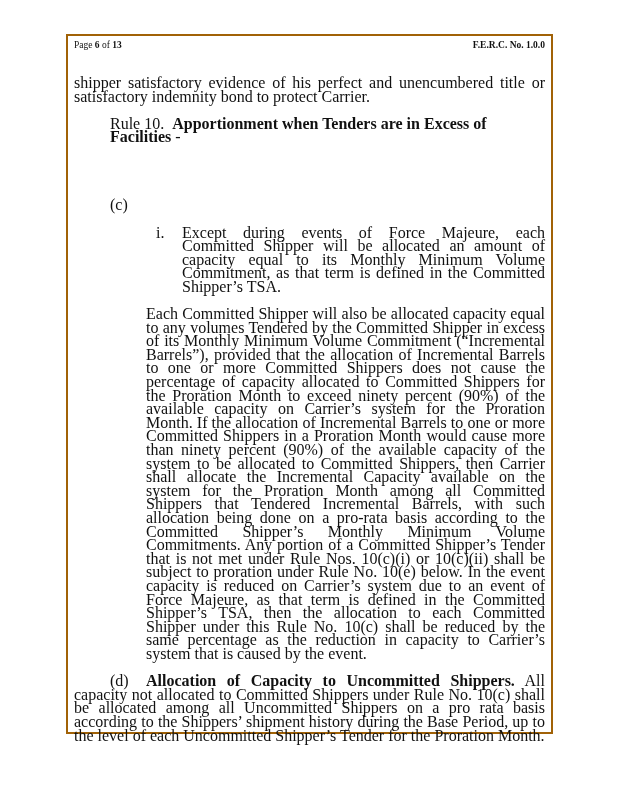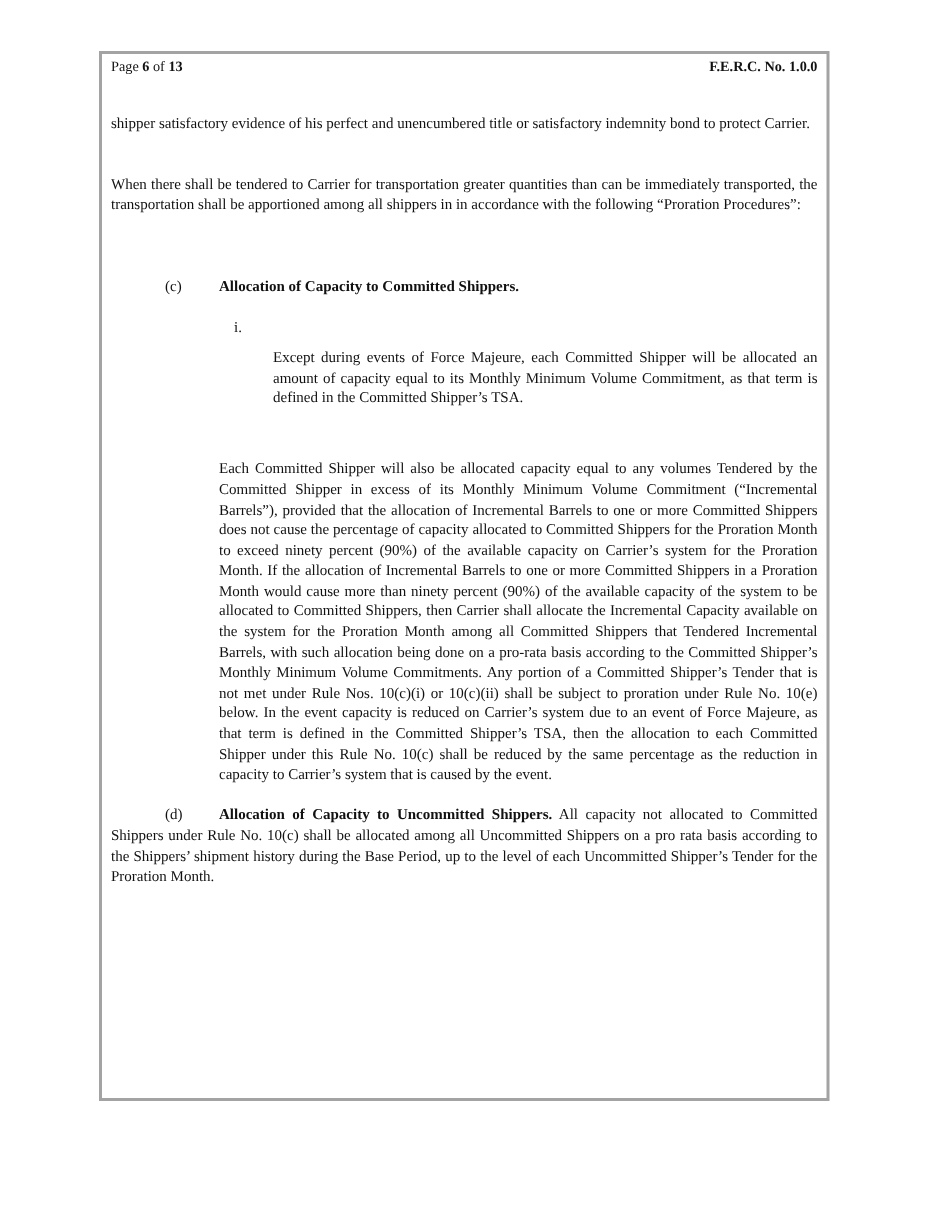--- a/index.html
+++ b/index.html
@@ -1,65 +1,64 @@
 <!DOCTYPE html>
 <html><head>
 <meta charset="utf-8">
 <style>
   html, body { margin: 0; padding: 0; background: #ffffff; }
   body { width: 624px; height: 808px; position: relative; overflow: hidden;
          font-family: "Liberation Serif", "DejaVu Serif", serif; color: #111; }
   .page-box {
     position: absolute; left: 66px; top: 34px; width: 487px; height: 700px;
-    border: 2px solid #a3a3a3; box-sizing: border-box;
+    border: 2px solid #a16207; box-sizing: border-box;
   }
   .header {
     position: absolute; left: 6px; right: 6px; top: 2px; height: 14px;
     font-size: 9.5px; line-height: 14px; display: flex; justify-content: space-between;
   }
   .header b { font-weight: bold; }
   .content {
     position: absolute; left: 6px; right: 6px; top: 40px;
-    font-size: 10px; line-height: 13.6px; text-align: justify;
+    font-size: 16px; line-height: 13.6px; text-align: justify;
   }
   p { margin: 0; }
   .gap { height: 13.6px; }
   .ind { text-indent: 36px; }
   .rule-heading { padding-left: 36px; text-align: left; }
   .label-tab { display: inline-block; width: 36px; text-indent: 0; }
   .b { font-weight: bold; }
   .sub-item { display: flex; padding-left: 72px; }
   .sub-item .num { width: 36px; padding-left: 10px; flex: none; box-sizing: border-box; }
-  .sub-item .txt { flex: 1; text-align: justify; margin-top: 20px; }
+  .sub-item .txt { flex: 1; text-align: justify; }
   .c-heading { padding-left: 36px; display: flex; }
   .c-heading .num { width: 36px; flex: none; }
 </style>
 </head>
 <body>
 
 <div class="page-box">
   <div class="header">
     <span><span>Page </span><b>6</b><span> of </span><b>13</b></span>
     <b>F.E.R.C. No. 1.0.0</b>
   </div>
 
   <div class="content">
     <p>shipper satisfactory evidence of his perfect and unencumbered title or satisfactory indemnity bond to protect Carrier.</p>
     <div class="gap"></div>
+    <p class="rule-heading"><span>Rule 10.</span>&nbsp;&nbsp;<span class="b">Apportionment when Tenders are in Excess of Facilities</span><span> -</span></p>
     <div class="gap"></div>
-    <p>When there shall be tendered to Carrier for transportation greater quantities than can be immediately transported, the transportation shall be apportioned among all shippers in in accordance with the following “Proration Procedures”:</p>
     <div class="gap"></div>
 
     <div class="gap"></div>
 
     <div class="gap"></div>
 
     <div class="c-heading">
       <span class="num">(c)</span>
-      <span class="b">Allocation of Capacity to Committed Shippers.</span>
     </div>
     <div class="gap"></div>
 
     <div class="sub-item">
       <span class="num">i.</span>
       <span class="txt">Except during events of Force Majeure, each Committed Shipper will be allocated an amount of capacity equal to its Monthly Minimum Volume Commitment, as that term is defined in the Committed Shipper’s TSA.</span>
     </div>
     <div class="gap"></div>
 
     <div class="sub-item">

